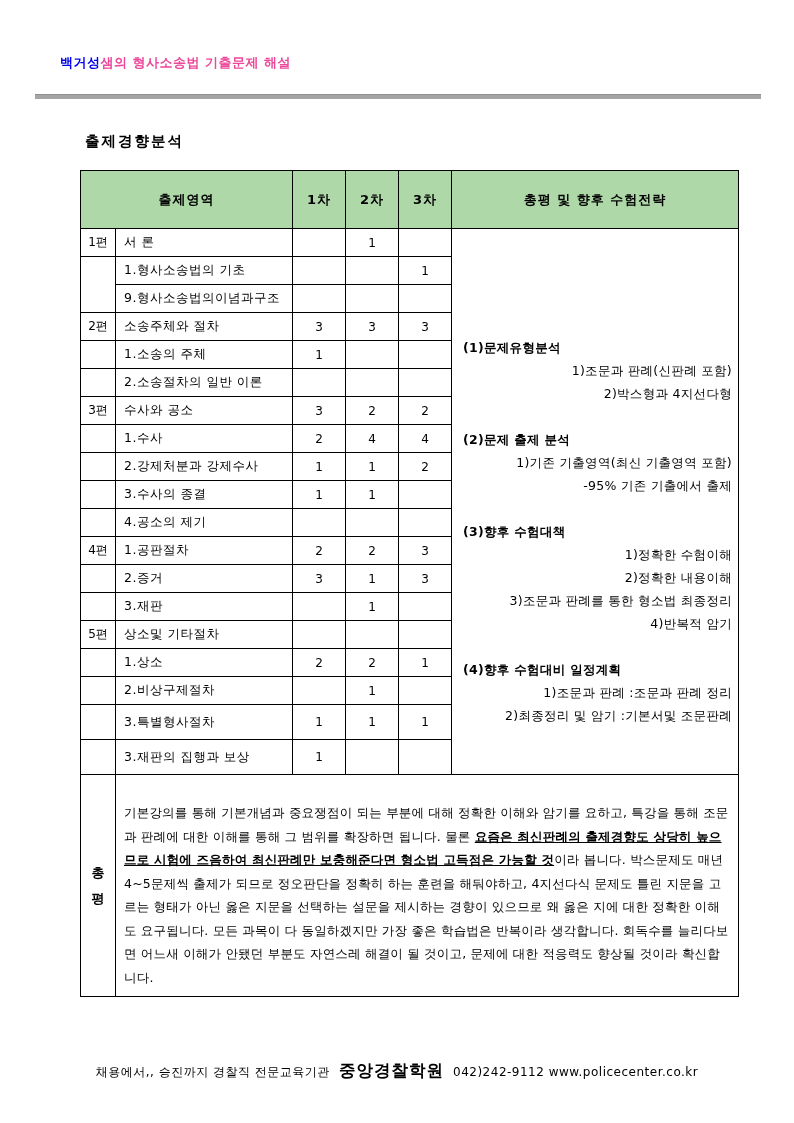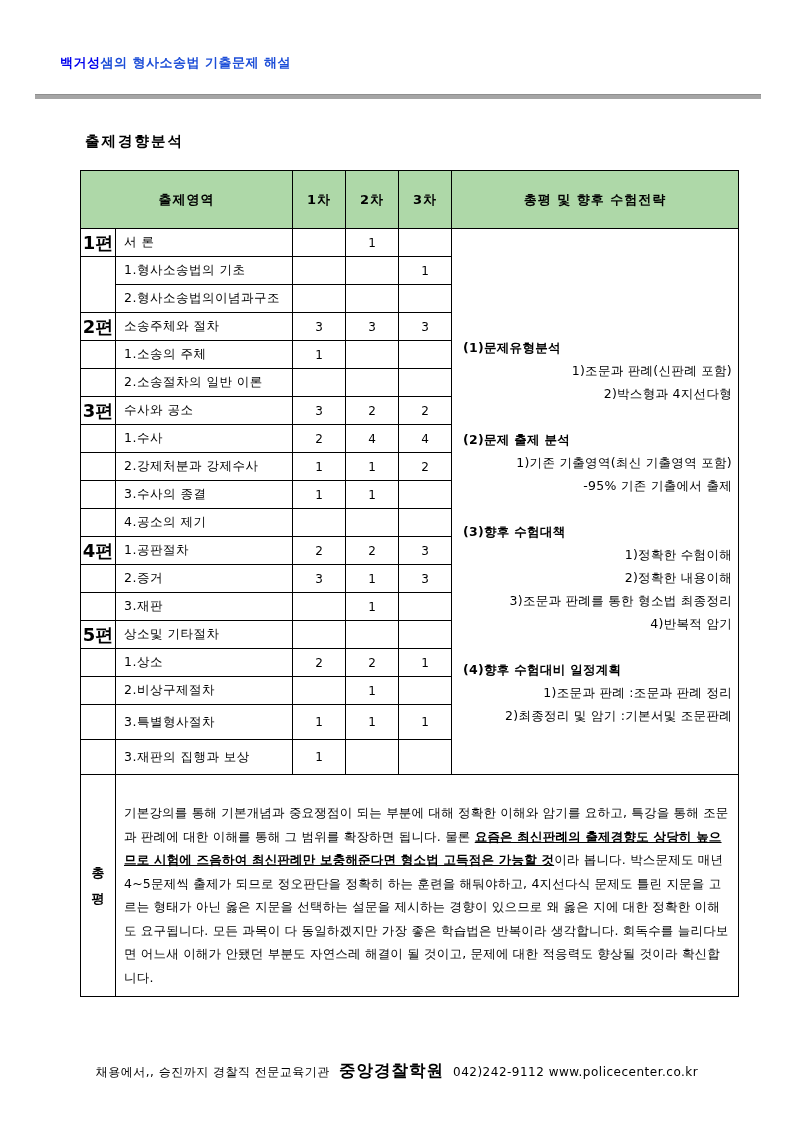--- a/index.html
+++ b/index.html
@@ -9,21 +9,21 @@
     background:#ffffff; color:#000; overflow:hidden;
   }
 
   
   .doc-header {
     position:absolute; left:60px; right:62px; top:54px;
     display:flex; align-items:baseline;
     font-size:13px; font-weight:bold; letter-spacing:0.5px;
   }
   .doc-header .blue { color:#0000ee; }
-  .doc-header .black { color:#1d4ed8; }
+  .doc-header .black { color:#ec4899; }
   .doc-header .right { margin-left:auto; color:#ff0000; }
   .top-rule {
     position:absolute; left:35px; right:33px; top:94px; height:5px;
     background:#a5a5a5; border-top:1px solid #8f8f8f;
   }
 
   
   .section-title {
     position:absolute; left:85px; top:132px;
     font-size:14.5px; font-weight:bold; letter-spacing:2px;
@@ -33,21 +33,21 @@
   .tbl-wrap { position:absolute; left:80px; top:170px; }
   table { border-collapse:collapse; table-layout:fixed; width:658px; }
   th, td { border:1px solid #000; font-size:12.5px; vertical-align:middle; }
   thead tr { height:58px;border-radius:23px; }
   thead th {
     background:#aed8a8; font-size:13px; font-weight:bold; letter-spacing:1px;
     text-align:center;
   }
   #rows-body tr { height:28px; }
   #rows-body tr.tall { height:35px; }
-  td.part { text-align:center; font-size:18px;font-weight:bold; }
+  td.part { text-align:center; font-size:12px; }
   td.name { text-align:left; padding-left:8px; letter-spacing:0.5px; }
   td.num  { text-align:center; font-size:12px; }
 
   td.strategy {
     vertical-align:top; padding:86px 6px 0 11px; line-height:23px;
     letter-spacing:0.3px;
   }
   .group { margin-bottom:23px;margin-top:21px; }
   .group-title { font-weight:bold; }
   .group-item { padding-left:17px;text-align:right; }
@@ -138,21 +138,21 @@
             </td>
           </tr>
           <tr>
             <td class="part" rowspan="2"></td>
             <td class="name">1.형사소송법의 기초</td>
             <td class="num"></td>
             <td class="num"></td>
             <td class="num">1</td>
           </tr>
           <tr>
-            <td class="name">2.형사소송법의이념과구조</td>
+            <td class="name">9.형사소송법의이념과구조</td>
             <td class="num"></td>
             <td class="num"></td>
             <td class="num"></td>
           </tr>
           <tr>
             <td class="part">2편</td>
             <td class="name">소송주체와 절차</td>
             <td class="num">3</td>
             <td class="num">3</td>
             <td class="num">3</td>

